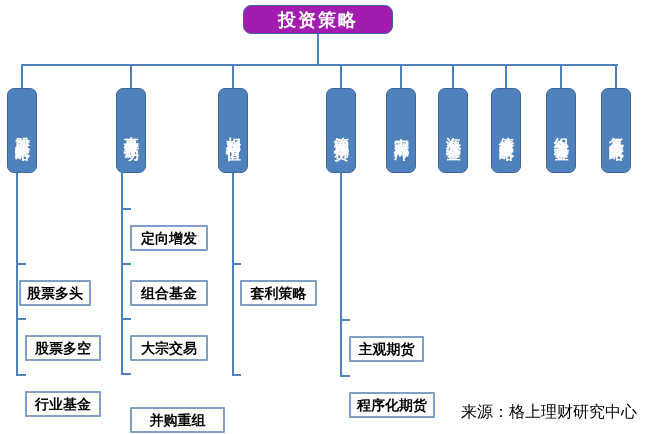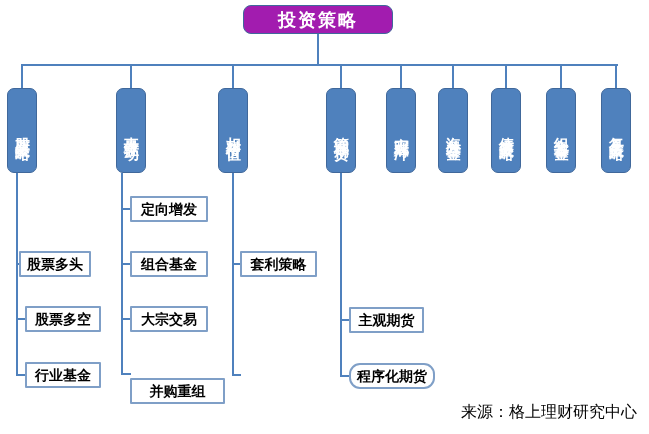--- a/index.html
+++ b/index.html
@@ -26,21 +26,21 @@
     box-sizing:border-box;
     writing-mode:vertical-rl;text-orientation:upright;
     display:flex;align-items:center;justify-content:center;
     letter-spacing:3px;
   }
   
   .leaf-node{
     position:absolute;height:26px;background:#ffffff;
     border:2px solid #7f9fc7;box-sizing:border-box;border-radius:1px;
     color:#000000;font-weight:bold;font-size:14px;line-height:22px;
-    text-align:center;white-space:nowrap;
+    text-align:center;white-space:nowrap;margin-top:29px;
   }
   .source-note{
     position:absolute;left:461px;top:402px;width:185px;
     color:#000000;font-size:16px;line-height:20px;white-space:nowrap;
     font-family:"Liberation Serif","DejaVu Serif",serif;
   }
 </style>
 </head>
 <body>
 
@@ -90,17 +90,17 @@
 
   <div class="line vline" style="left:232px;top:173px;height:203px;"></div>
   <div class="line hline" style="left:232px;top:263px;width:9px;"></div>
   <div class="line hline" style="left:232px;top:374px;width:9px;"></div>
   <div class="leaf-node" style="left:240px;top:251px;width:77px;">套利策略</div>
 
   <div class="line vline" style="left:340px;top:173px;height:204px;"></div>
   <div class="line hline" style="left:340px;top:319px;width:10px;"></div>
   <div class="line hline" style="left:340px;top:375px;width:10px;"></div>
   <div class="leaf-node" style="left:349px;top:307px;width:75px;">主观期货</div>
-  <div class="leaf-node" style="left:349px;top:363px;width:86px;border-radius:11px;">程序化期货</div>
+  <div class="leaf-node" style="left:349px;top:363px;width:86px;">程序化期货</div>
 
   <div class="source-note">来源：格上理财研究中心</div>
 
 </div>
 
 </body></html>

